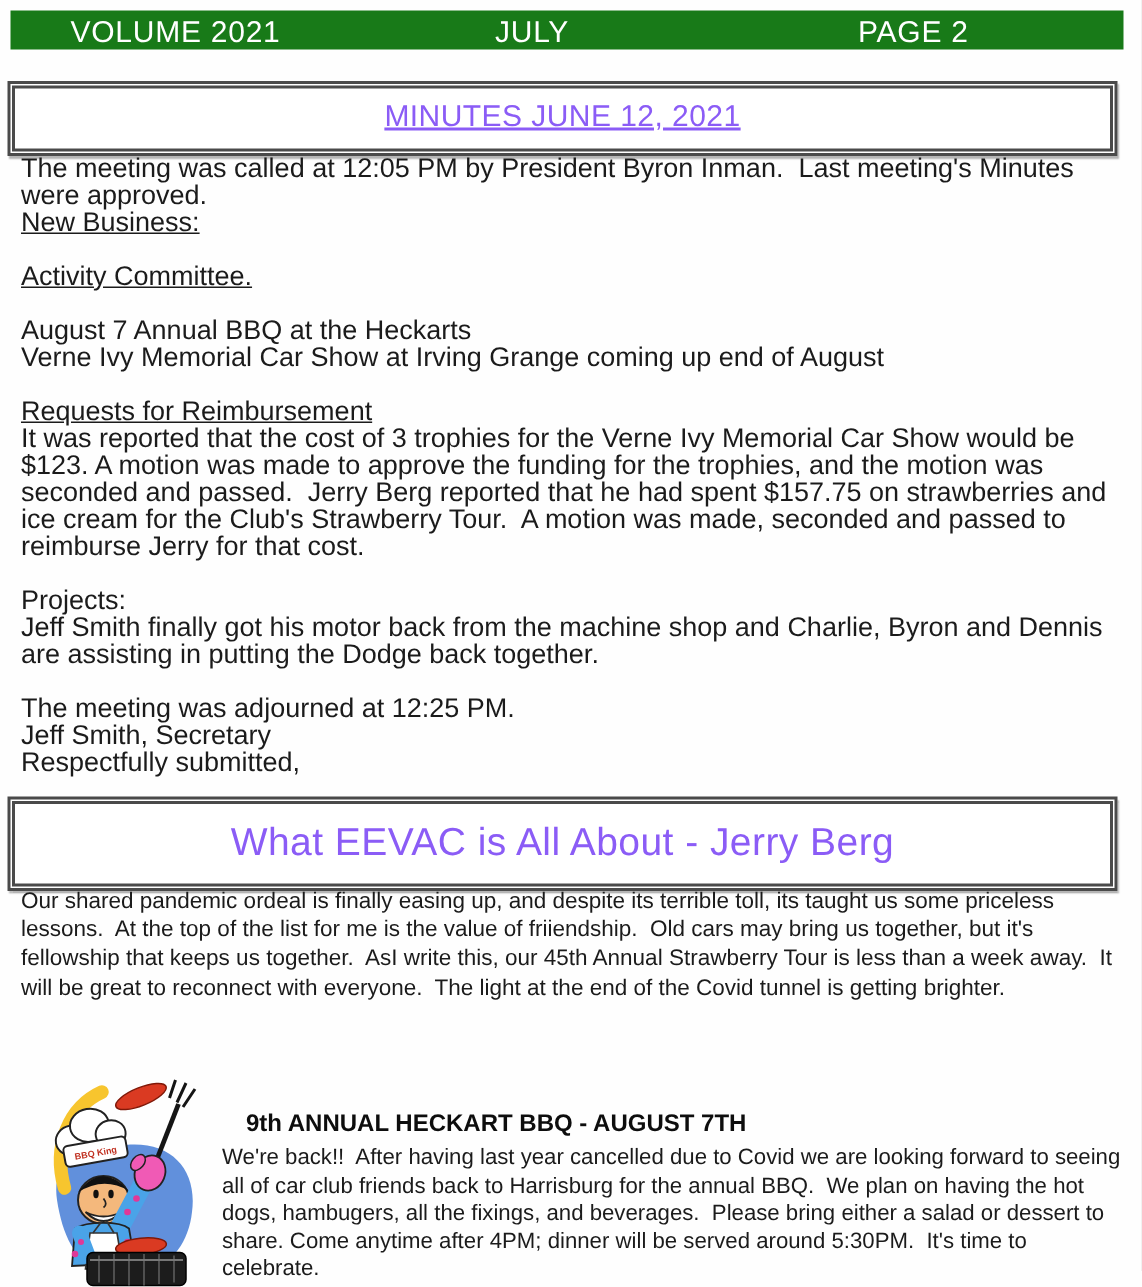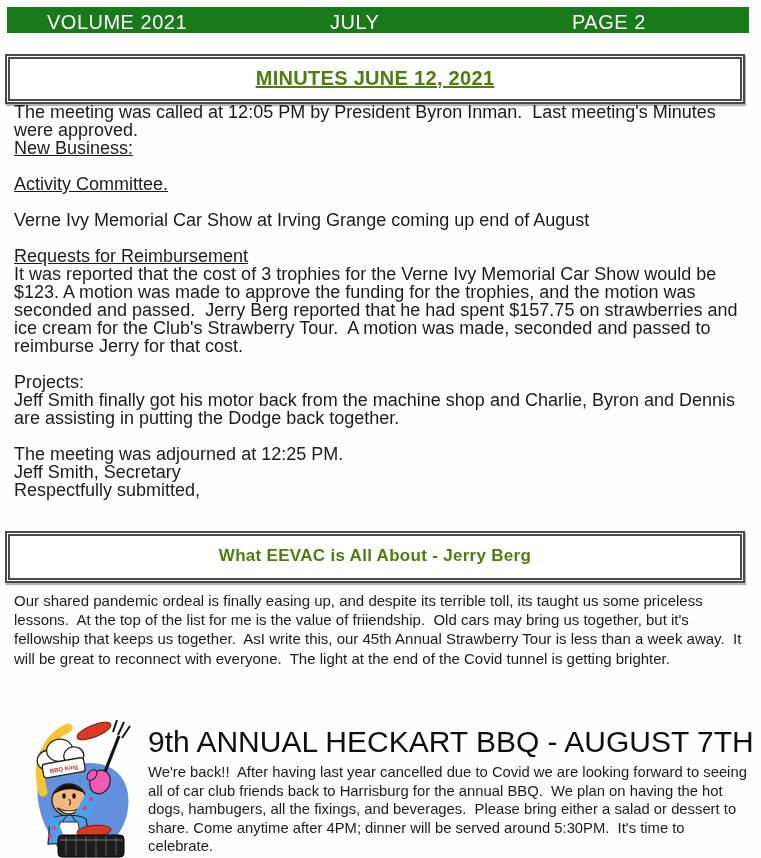--- a/index.html
+++ b/index.html
@@ -19,44 +19,44 @@
   .mh-page{left:565px;}
 
   
   .titlebox{
     position:absolute;left:5px;width:740px;box-sizing:border-box;
     border:5px double #4a4a4a;background:#fff;text-align:center;
     box-shadow:1px 2px 1px rgba(120,120,120,.55);
   }
   .titlebox-minutes{top:54px;padding:8px 0 9px;}
   .titlebox-eevac{top:531px;padding:10px 0 12px;}
-  .box-title{font-weight:bold;color:#4d7c0f;}
+  .box-title{font-weight:normal;color:#8b5cf6;}
   .box-title.u{text-decoration:underline;font-size:20px;letter-spacing:.3px;}
-  .titlebox-eevac .box-title{font-size:17px;letter-spacing:.3px;}
+  .titlebox-eevac .box-title{font-size:26px;letter-spacing:.3px;}
 
   
   .minutes-body{
     position:absolute;left:14px;top:103px;width:734px;
     font-size:18px;line-height:18px;
   }
   .minutes-body p{margin:0;white-space:pre-wrap;}
   .blank{height:18px;}
   .ulabel{text-decoration:underline;}
 
   
   .eevac-body{
     position:absolute;left:14px;top:591px;width:736px;
     font-size:15px;line-height:19.2px;white-space:pre-wrap;margin:0;
   }
 
   
   .bbq-illustration{position:absolute;left:22px;top:716px;width:118px;height:142px;}
   .bbq-title{
-    position:absolute;left:148px;top:725px;margin:0;
-    font-size:30px;font-weight:normal;color:#0d0d0d;white-space:nowrap;
+    position:absolute;left:148px;top:725px;margin:16px;
+    font-size:16px;font-weight:bold;color:#0d0d0d;white-space:nowrap;
   }
   .bbq-body{
     position:absolute;left:148px;top:763px;width:604px;
     font-size:14.8px;line-height:18.6px;white-space:pre-wrap;margin:0;
   }
 </style>
 </head>
 <body>
 
 <div class="page">
@@ -70,20 +70,21 @@
   <div class="titlebox titlebox-minutes">
     <span class="box-title u">MINUTES JUNE 12, 2021</span>
   </div>
 
   <div class="minutes-body">
     <p>The meeting was called at 12:05 PM by President Byron Inman.  Last meeting's Minutes were approved.</p>
     <p class="ulabel">New Business:</p>
     <div class="blank"></div>
     <p class="ulabel">Activity Committee.</p>
     <div class="blank"></div>
+    <p>August 7 Annual BBQ at the Heckarts</p>
     <p>Verne Ivy Memorial Car Show at Irving Grange coming up end of August</p>
     <div class="blank"></div>
     <p class="ulabel">Requests for Reimbursement</p>
     <p>It was reported that the cost of 3 trophies for the Verne Ivy Memorial Car Show would be $123. A motion was made to approve the funding for the trophies, and the motion was seconded and passed.  Jerry Berg reported that he had spent $157.75 on strawberries and ice cream for the Club's Strawberry Tour.  A motion was made, seconded and passed to reimburse Jerry for that cost.</p>
     <div class="blank"></div>
     <p>Projects:</p>
     <p>Jeff Smith finally got his motor back from the machine shop and Charlie, Byron and Dennis are assisting in putting the Dodge back together.</p>
     <div class="blank"></div>
     <p>The meeting was adjourned at 12:25 PM.</p>
     <p>Jeff Smith, Secretary</p>

